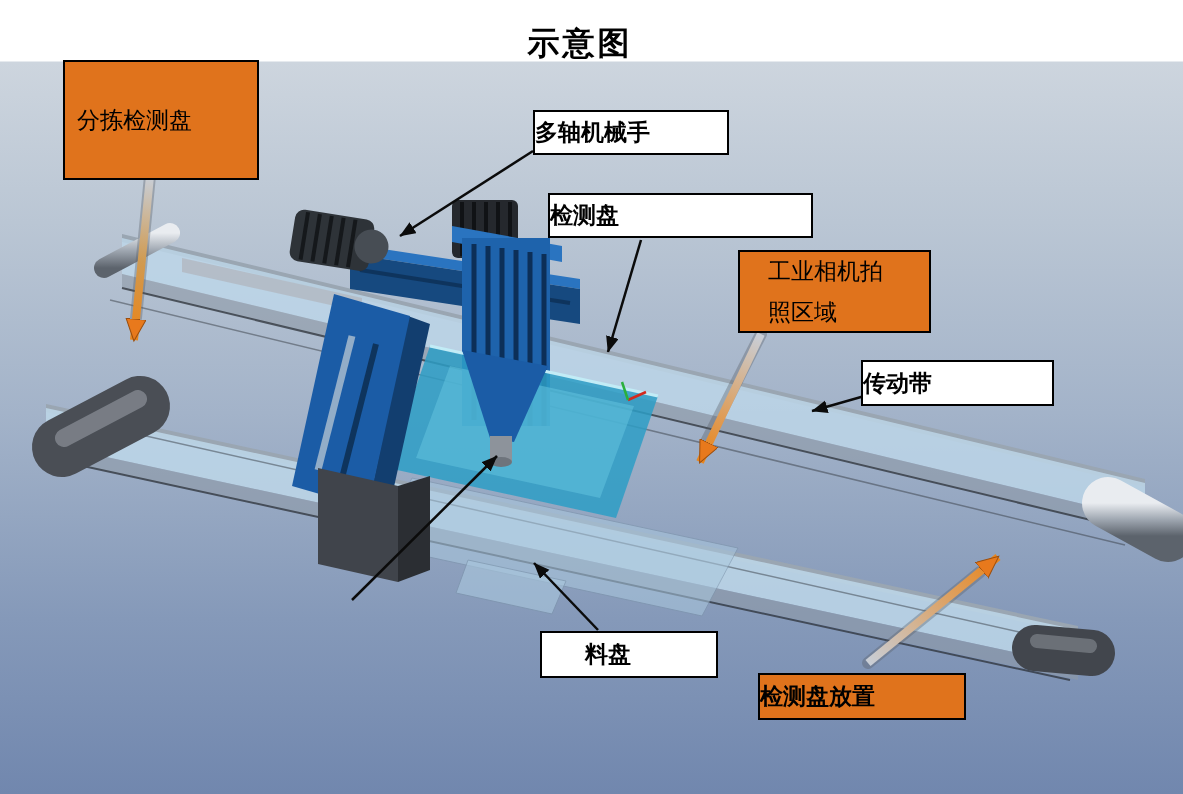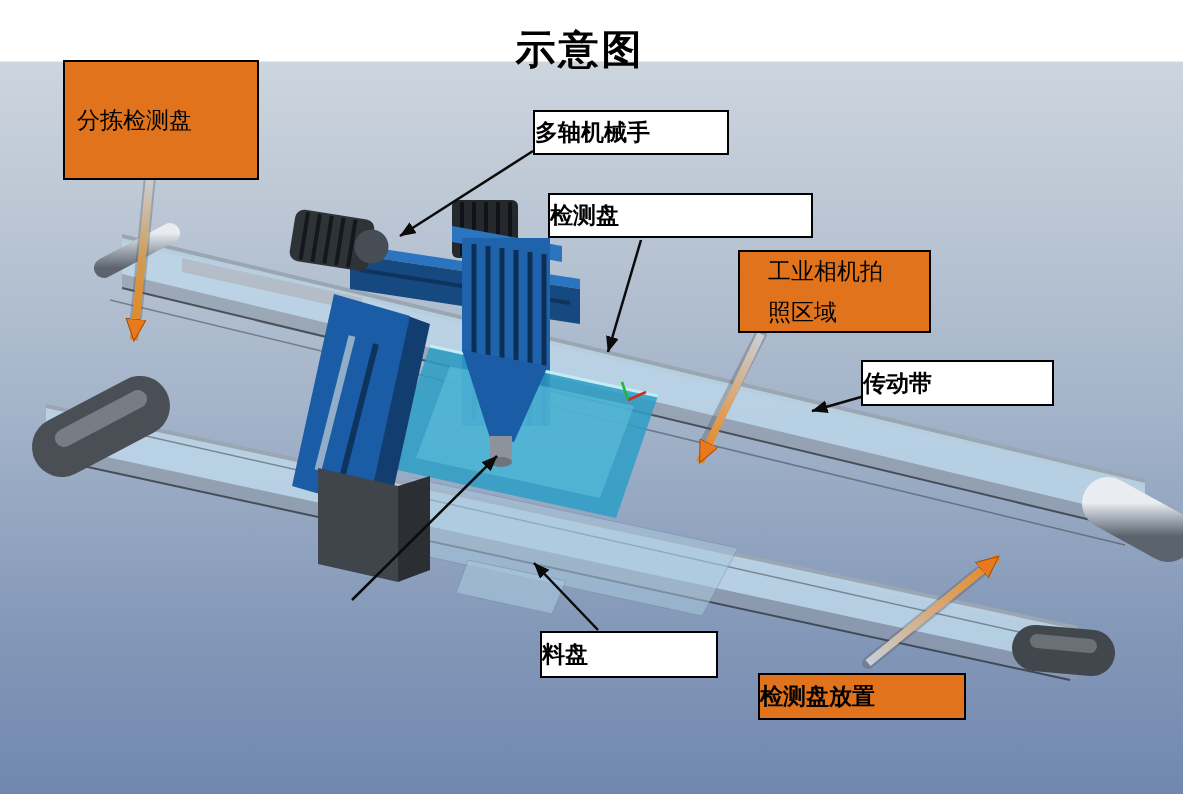--- a/index.html
+++ b/index.html
@@ -7,21 +7,21 @@
   body { font-family:"DejaVu Sans","Liberation Sans",sans-serif; background:#fff; }
   #stage {
     position:relative; width:1183px; height:794px; overflow:hidden;
     background:linear-gradient(180deg,
       #ffffff 0px, #ffffff 61px,
       #cdd5de 62px, #bac6d4 28%,
       #a3b3c9 52%, #8599b9 78%, #7187ae 100%);
   }
   .title {
     position:absolute; top:22px; left:0; width:1124px; text-align:center;
-    font-size:40px; font-weight:bold; color:#000; letter-spacing:3px;padding-left:36px;
+    font-size:32px; font-weight:bold; color:#000; letter-spacing:3px;padding-left:36px;
   }
   .callout {
     position:absolute; border:2px solid #000; color:#000;
     display:flex; flex-direction:column; justify-content:center;
   }
   .callout.white  { background:#ffffff; }
   .callout.orange { background:#e0731c; }
   .callout .line  { font-size:23px; line-height:1.75; white-space:nowrap; }
   .callout.center { align-items:flex-start; text-align:center;font-weight:bold; }
   .callout.leftpad { padding-left:28px; }
@@ -190,21 +190,21 @@
   <div class="callout orange leftpad" style="left:738px; top:250px; width:193px; height:83px;">
     <div class="line">工业相机拍</div>
     <div class="line">照区域</div>
   </div>
 
   <div class="callout white center" style="left:861px; top:360px; width:193px; height:46px;">
     <div class="line">传动带</div>
   </div>
 
 
-  <div class="callout white center" style="left:540px; top:631px; width:178px; height:47px;">
+  <div class="callout white center" style="left:540px; top:631px; width:178px; height:47px;padding-left:43px;">
     <div class="line">料盘</div>
   </div>
 
   <div class="callout orange center" style="left:758px; top:673px; width:208px; height:47px;">
     <div class="line">检测盘放置</div>
   </div>
 
 </div>
 
 </body></html>

